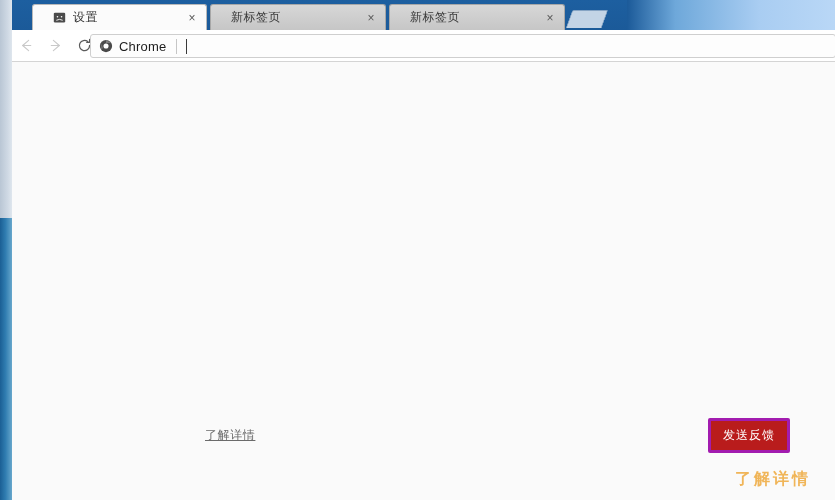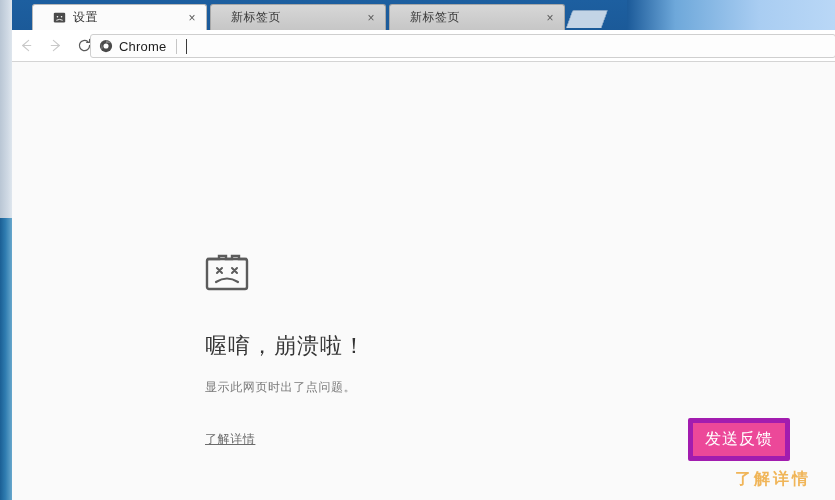--- a/index.html
+++ b/index.html
@@ -252,25 +252,25 @@
     justify-content: space-between;
   }
   .learn-more {
     font-size: 12px;
     color: #6b6b6b;
     text-decoration: underline;
     letter-spacing: 0.6px;
     cursor: pointer;
   }
   .feedback-btn {
-    background: #ec4899;
+    background: #b91c1c;
     color: #ffffff;
-    border: 5px solid #a21caf;
+    border: 3px solid #a21caf;
     border-radius: 2px;
-    font-size: 16px;
+    font-size: 12px;
     padding: 6px 12px;
     letter-spacing: 1px;
     cursor: pointer;
     font-family: "Liberation Sans", "DejaVu Sans", sans-serif;
   }
 
   .watermark {
     position: absolute;
     right: 24px;
     bottom: 10px;
@@ -342,34 +342,20 @@
         </svg>
         <span class="chrome-word">Chrome</span>
       </span>
       <span class="omni-sep"></span>
       <span class="caret"></span>
     </div>
   </div>
 
   <div class="content">
 
-    <div class="crash-block">
-      <svg class="crash-icon" viewBox="0 0 44 42">
-        <path d="M2 8 h12 v-3 h7 v3 h6 v-3 h7 v3 h8" stroke="#5b5b5b" stroke-width="2.4" fill="none"></path>
-        <rect x="2" y="8" width="40" height="30" rx="2" stroke="#5b5b5b" stroke-width="2.4" fill="none"></rect>
-        <g stroke="#5b5b5b" stroke-width="2" stroke-linecap="round">
-          <path d="M12 17 L17 22 M17 17 L12 22"></path>
-          <path d="M27 17 L32 22 M32 17 L27 22"></path>
-        </g>
-        <path d="M11 31 Q22 24 33 31" stroke="#5b5b5b" stroke-width="2.2" fill="none" stroke-linecap="round"></path>
-      </svg>
-
-      <h1 class="crash-title">喔唷，崩溃啦！</h1>
-      <p class="crash-sub">显示此网页时出了点问题。</p>
-    </div>
 
     <div class="crash-actions">
       <a class="learn-more" href="#">了解详情</a>
       <button class="feedback-btn">发送反馈</button>
     </div>
 
     <div class="watermark">了解详情</div>
   </div>
 
 </div>

